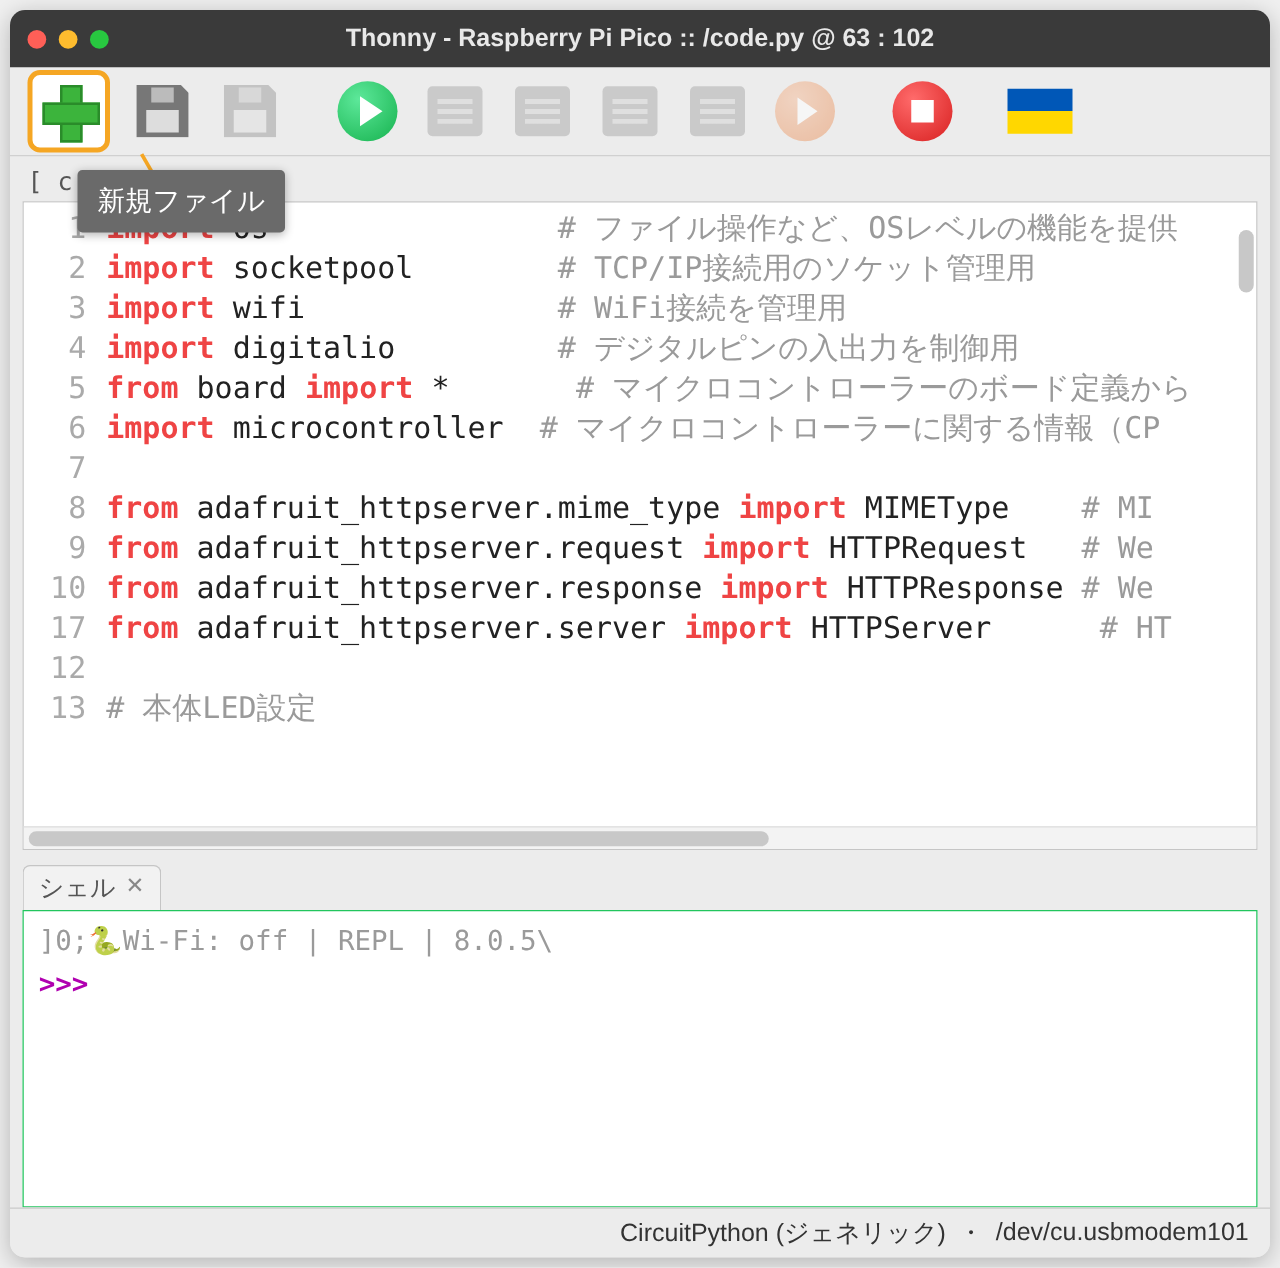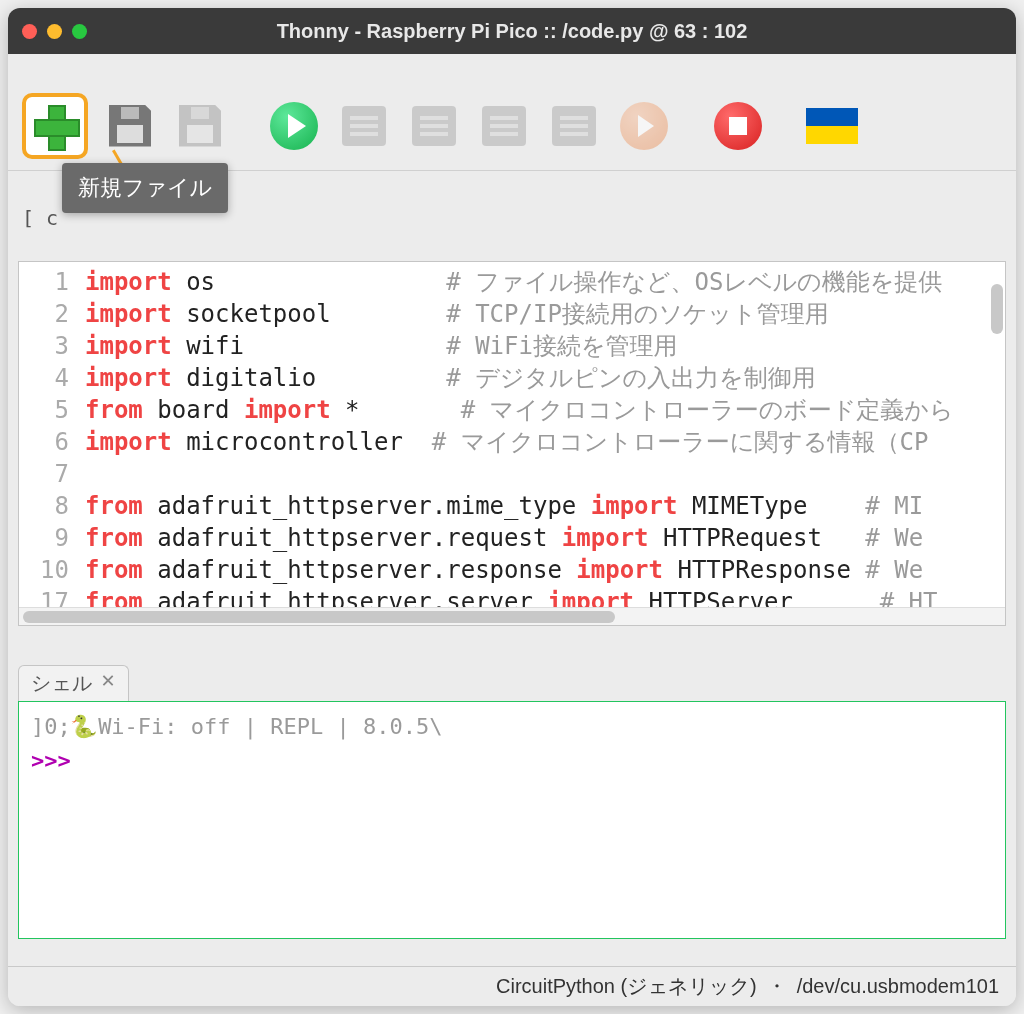--- a/index.html
+++ b/index.html
@@ -13,21 +13,20 @@
   .window {
     width: 1008px;
     height: 998px;
     margin: 8px;
     background: #ececec;
     border-radius: 12px;
     box-shadow: 0 4px 20px rgba(0,0,0,0.25);
     display: flex;
     flex-direction: column;
     overflow: hidden;
-    gap: 27px;
   }
   .titlebar {
     height: 46px;
     background: #3a3a3a;
     display: flex;
     align-items: center;
     padding: 0 14px;
     position: relative;
   }
   .traffic-lights { display: flex; gap: 10px; }
@@ -38,21 +37,21 @@
   .title {
     position: absolute;
     left: 0; right: 0;
     text-align: center;
     color: #e8e8e8;
     font-size: 20px;
     font-weight: 600;
     pointer-events: none;
   }
   .toolbar {
-    height: 90px;
+    height: 71px;
     background: #ececec;
     border-bottom: 1px solid #d0d0d0;
     display: flex;
     align-items: center;
     padding: 0 14px;
     gap: 14px;
     position: relative;
   }
   .tb-btn {
     width: 56px; height: 56px;

